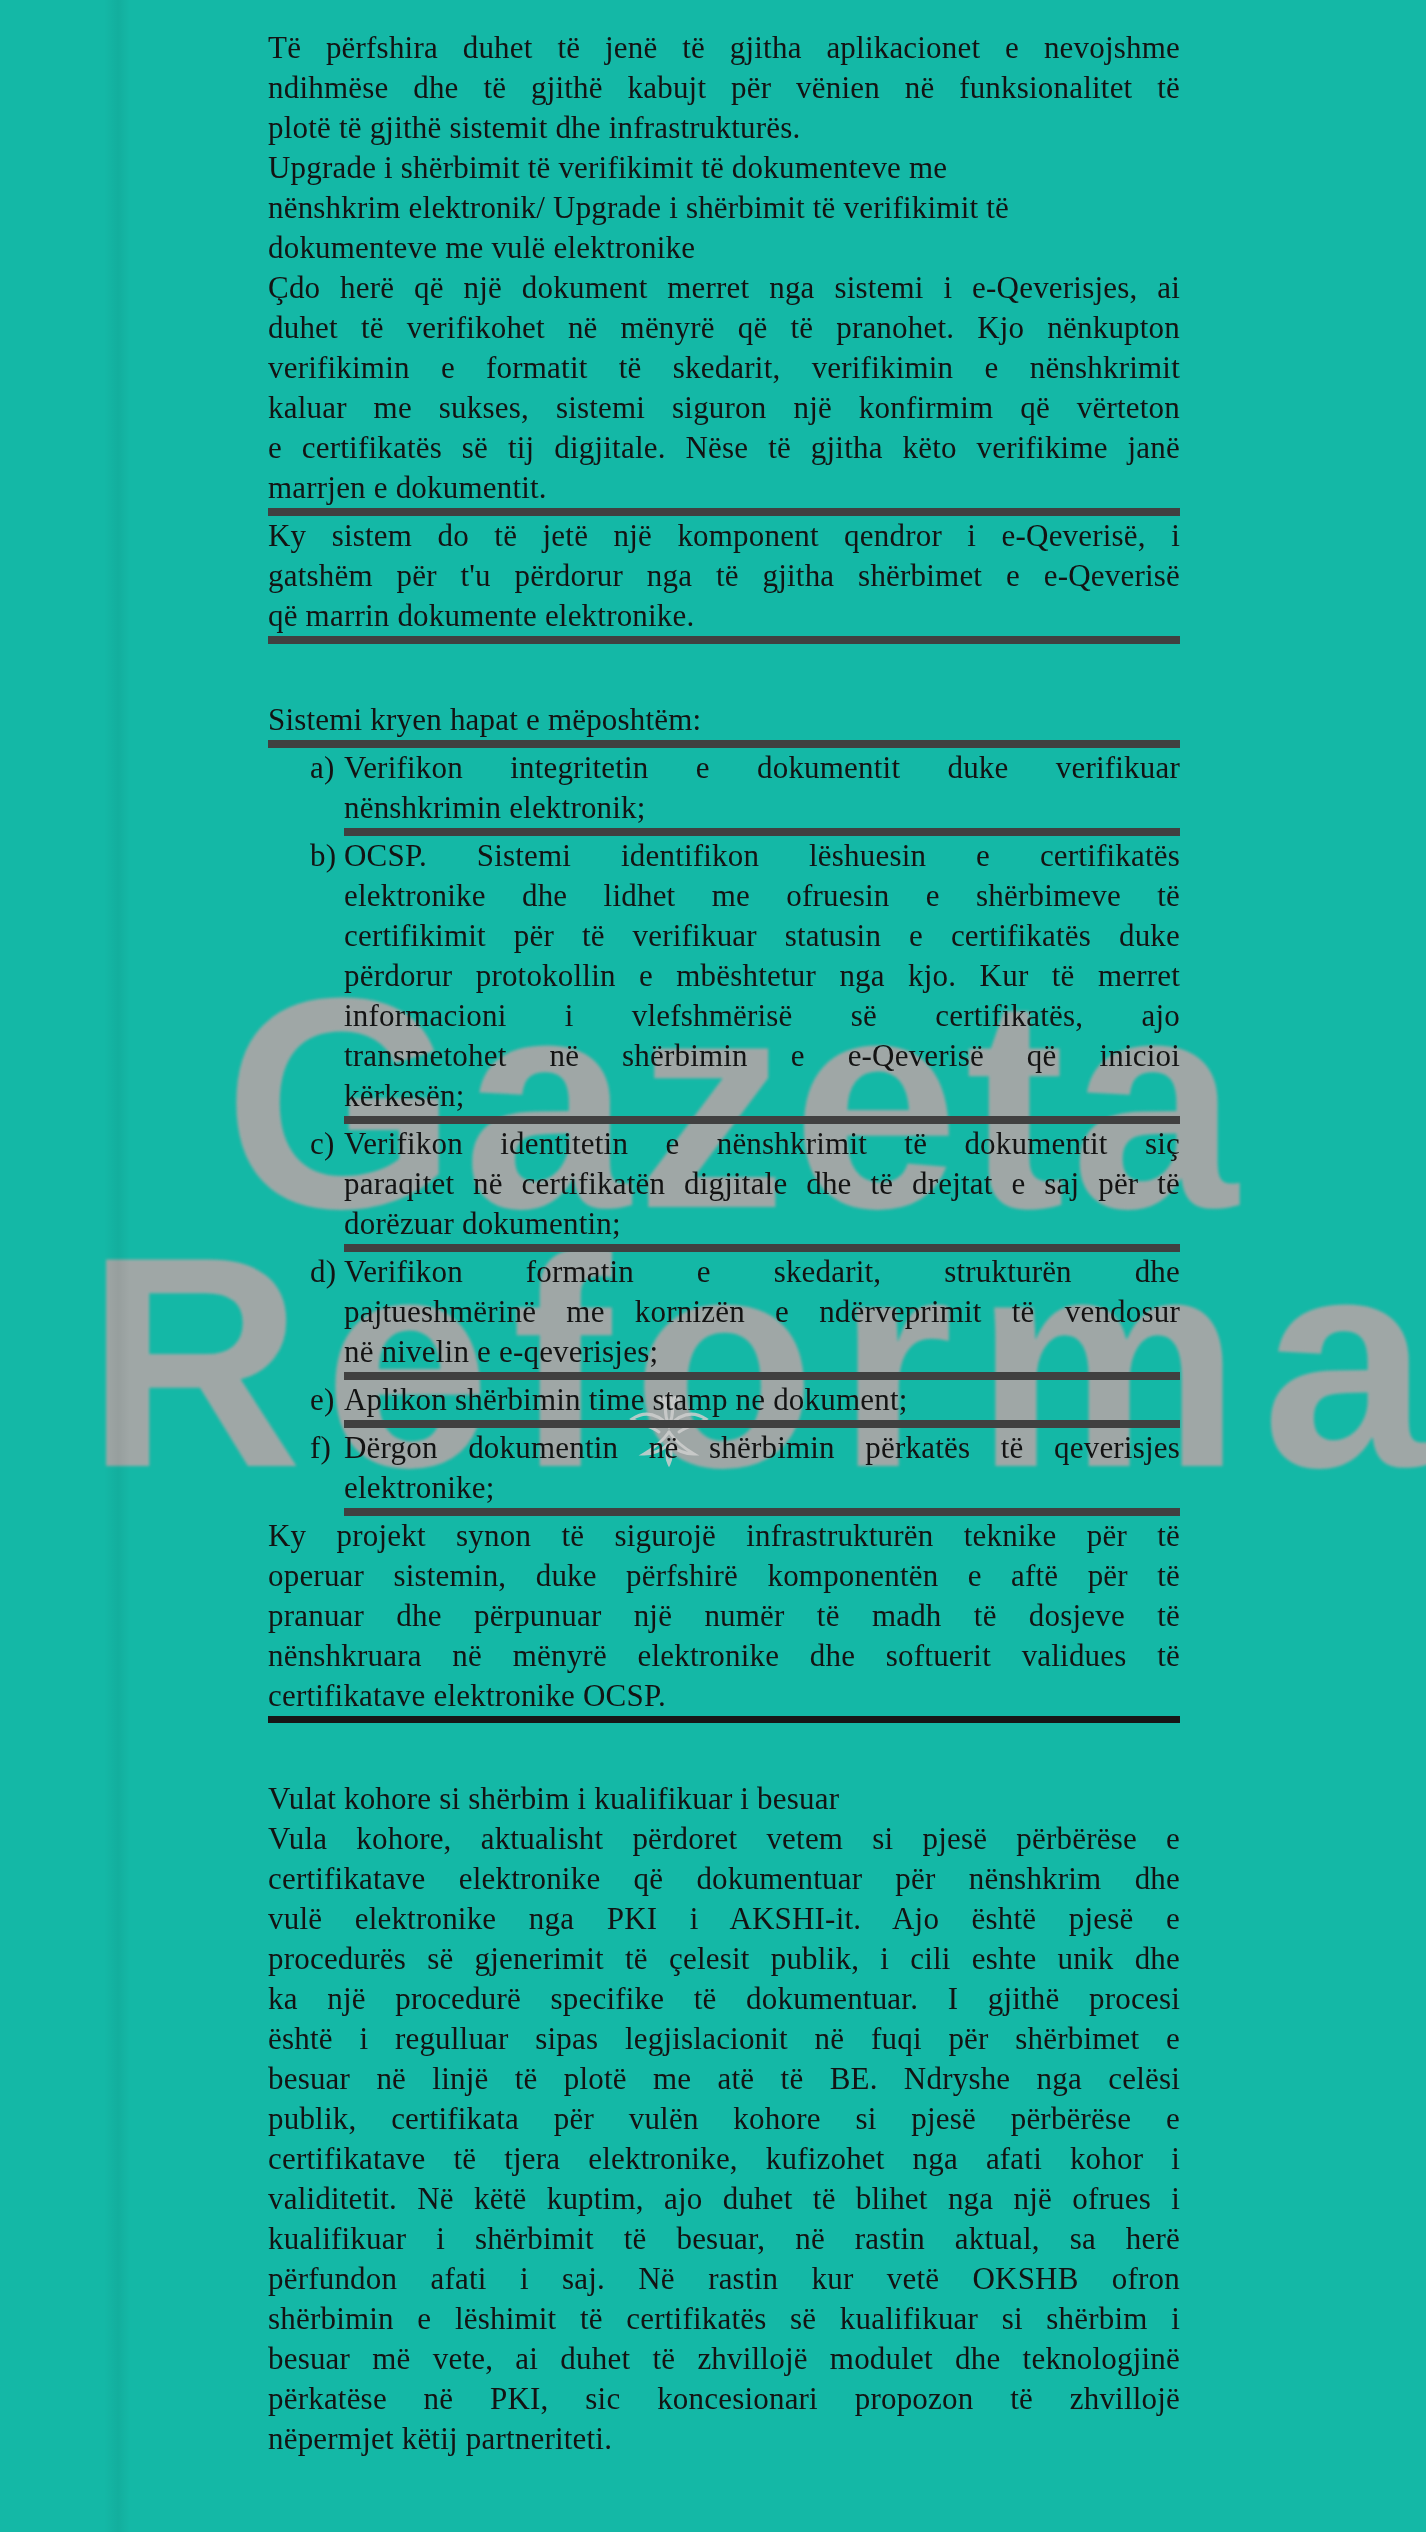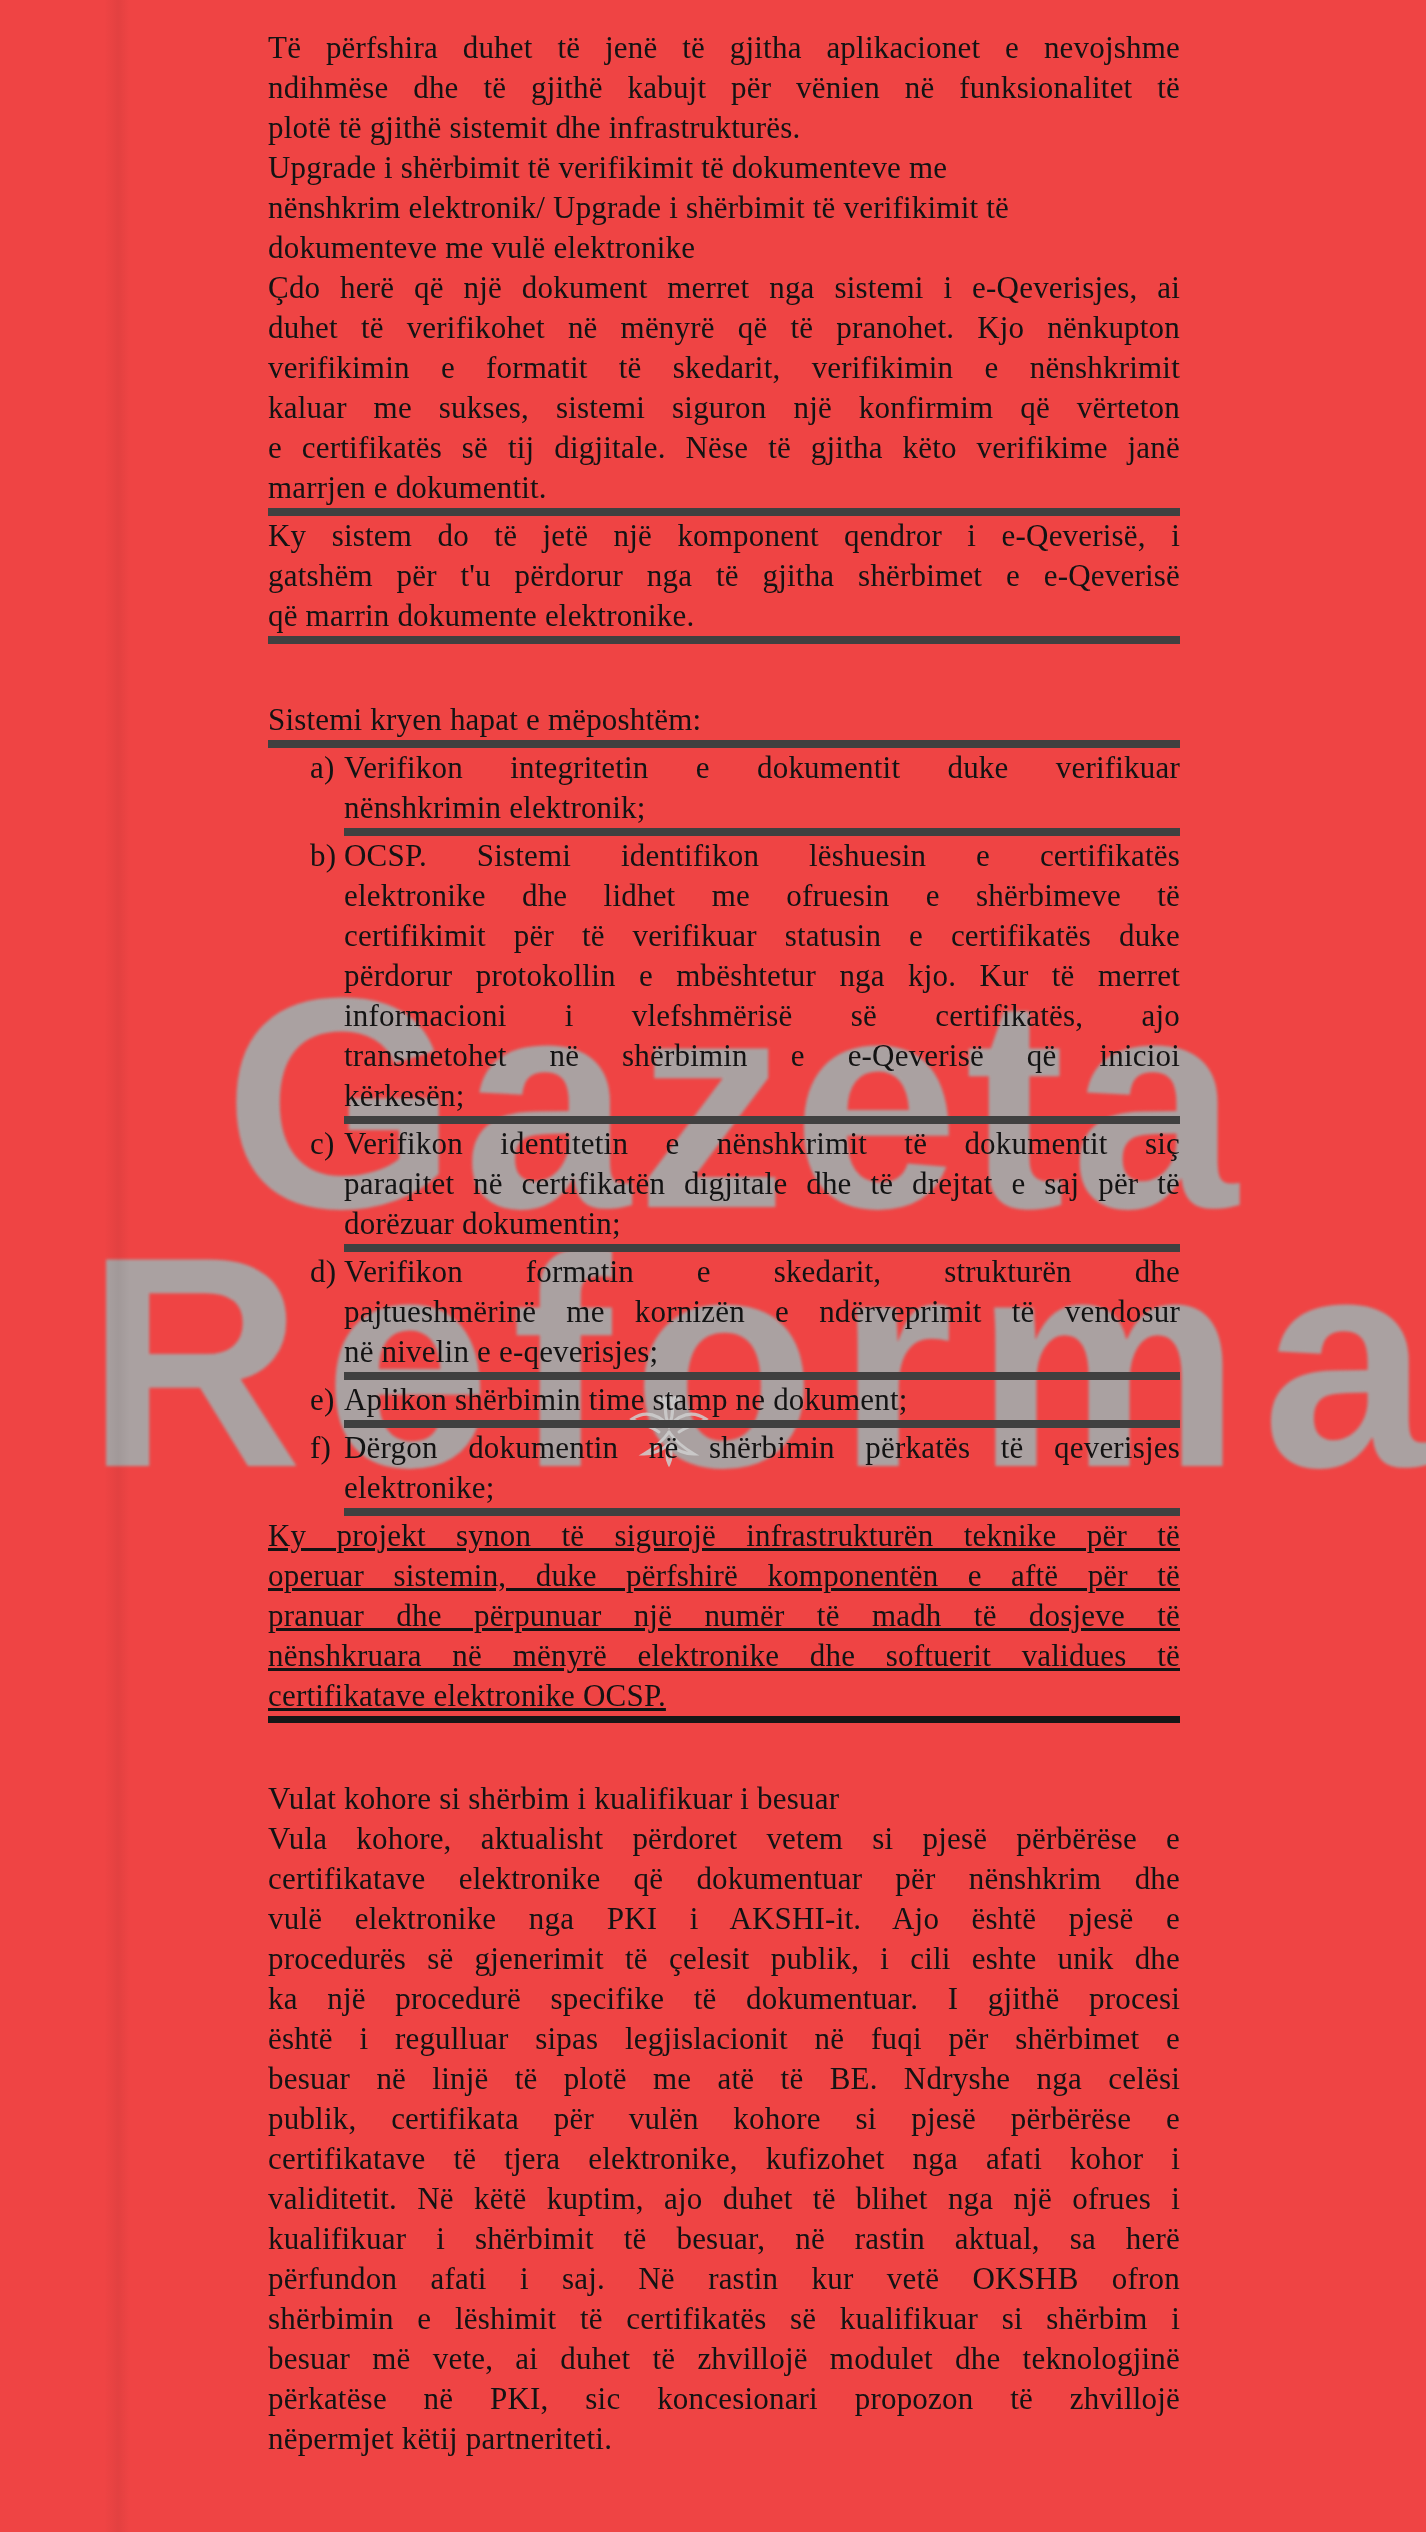--- a/index.html
+++ b/index.html
@@ -1,19 +1,19 @@
 <!DOCTYPE html>
 <html><head>
 <meta charset="utf-8">
 <style>
   html,body{margin:0;padding:0;background:#e9e9e9;}
   .page{
     position:relative;
     width:1426px;height:2532px;
-    background:#ef4444;
+    background:#14b8a6;
     overflow:hidden;
     font-family:"Liberation Serif", serif;
   }
   
   .scan-band{
     position:absolute;left:104px;top:0;width:26px;height:100%;
     background:linear-gradient(90deg, rgba(0,0,0,0) 0%, rgba(0,0,0,0.05) 55%, rgba(0,0,0,0) 100%);
     z-index:3;pointer-events:none;
   }
   
@@ -33,21 +33,21 @@
     position:absolute;left:268px;top:28px;width:912px;z-index:2;
     font-size:31px;line-height:40px;color:#131313;
     letter-spacing:0.2px;
   }
   .line{height:40px;overflow:hidden;text-align:justify;text-align-last:justify;}
   .line.noj{text-align:left;text-align-last:left;}
   .block{position:relative;}
   .list-item{margin-left:76px;}
   .marker{position:absolute;left:-34px;top:0;width:34px;height:40px;}
   .u-full{border-bottom:8px solid #404040;}
-  .u-thick{border-bottom:7px solid #161616;text-decoration:underline;}
+  .u-thick{border-bottom:7px solid #161616;}
   .spacer{height:56px;}
 </style>
 </head>
 <body>
 
 <div class="page">
 
   <div class="wm" id="wm1">Gazeta</div>
   <div class="wm" id="wm2">Reforma</div>
 

